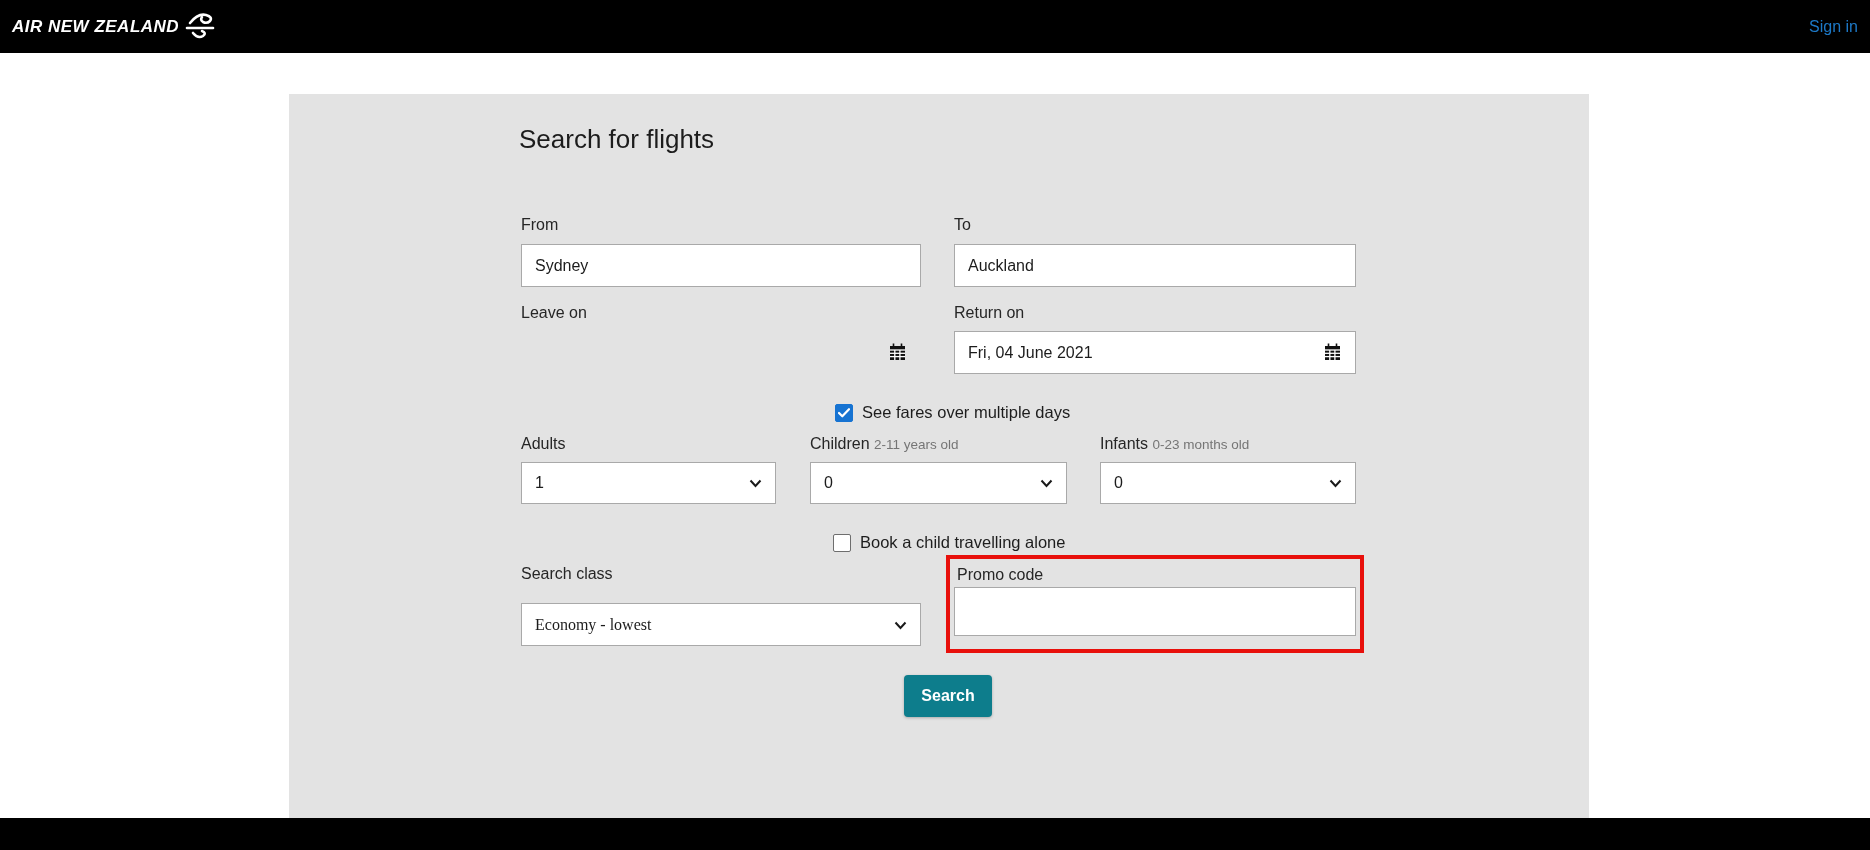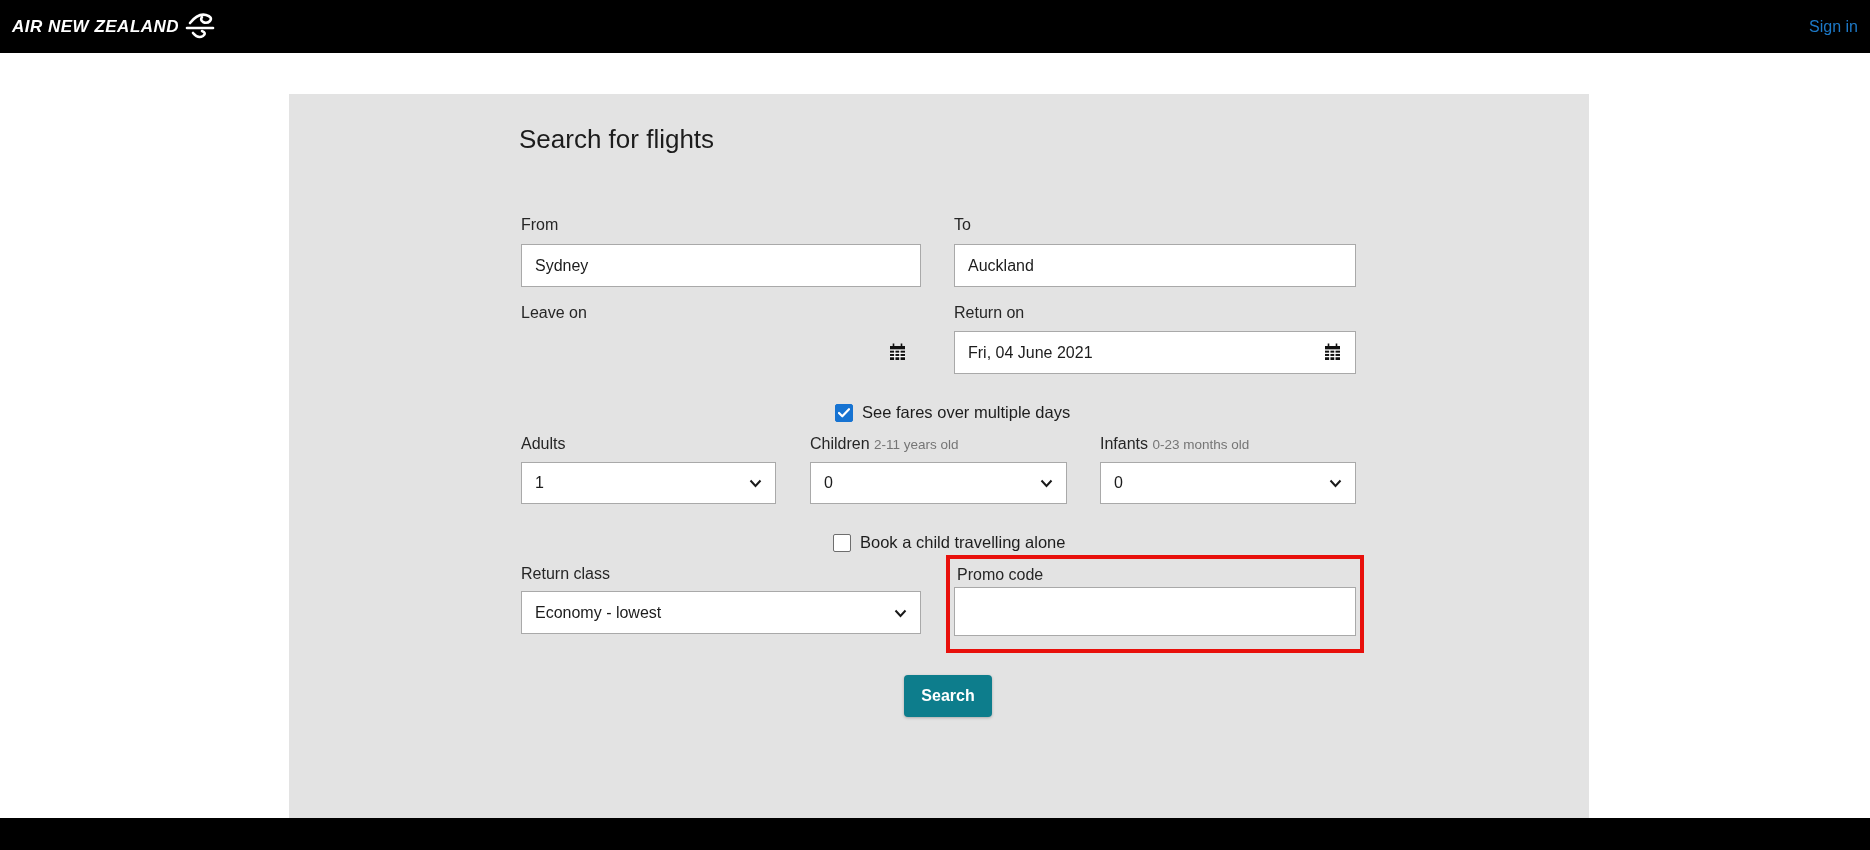--- a/index.html
+++ b/index.html
@@ -182,22 +182,22 @@
       </span>
     </div>
 
     <div class="check-row" style="left:544px; top:430px;">
       <span class="checkbox">
         
       </span>
       <span class="check-label">Book a child travelling alone</span>
     </div>
 
-    <div class="abs field-label" style="left:232px; top:471px;">Return class</div>
-    <div class="sel" style="left:232px; top:497px; width:400px; height:43px;">
+    <div class="abs field-label" style="left:232px; top:471px;">Search class</div>
+    <div class="sel" style="left:232px; top:509px; width:400px; height:43px;font-family:Liberation Serif, serif;">
       <span>Economy - lowest</span>
       <span class="chev">
         <svg width="13" height="9" viewBox="0 0 13 9" fill="none" stroke="#1a1a1a" stroke-width="2">
             <path d="M1.5 1.5 L6.5 7 L11.5 1.5"></path>
           </svg>
       </span>
     </div>
 
     <div class="abs field-label" style="left:668px; top:472px;">Promo code</div>
     <input class="text-input" style="left: 665px; top: 493px; width: 402px; height: 49px;" value="">

